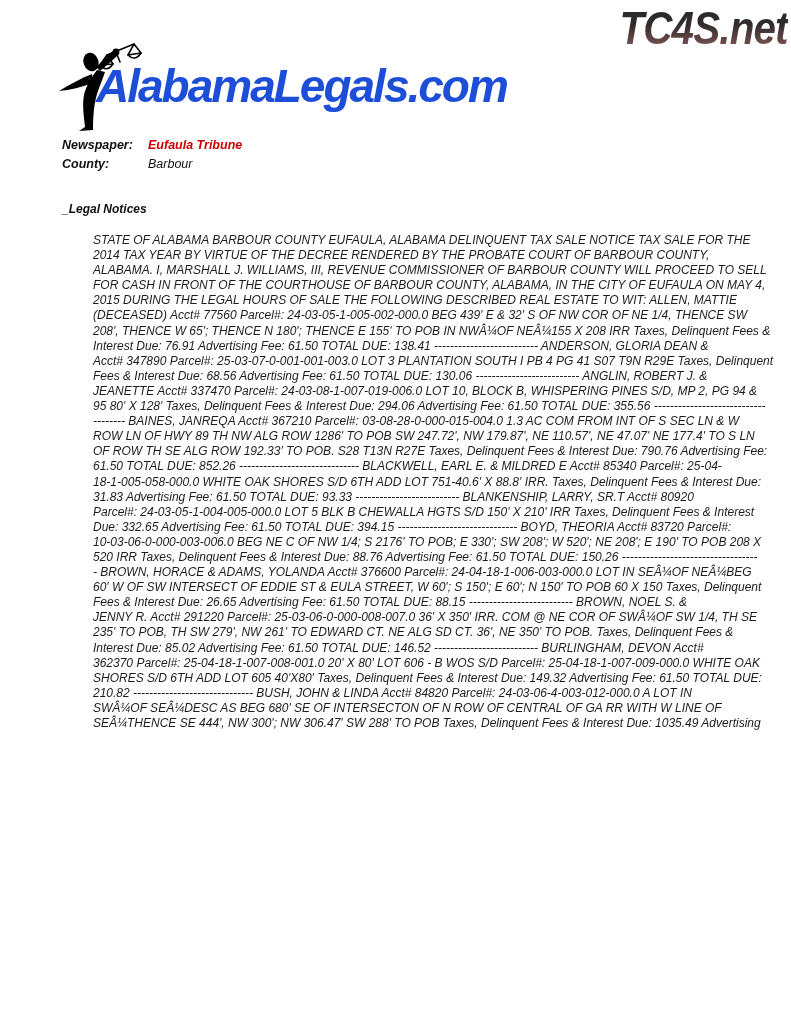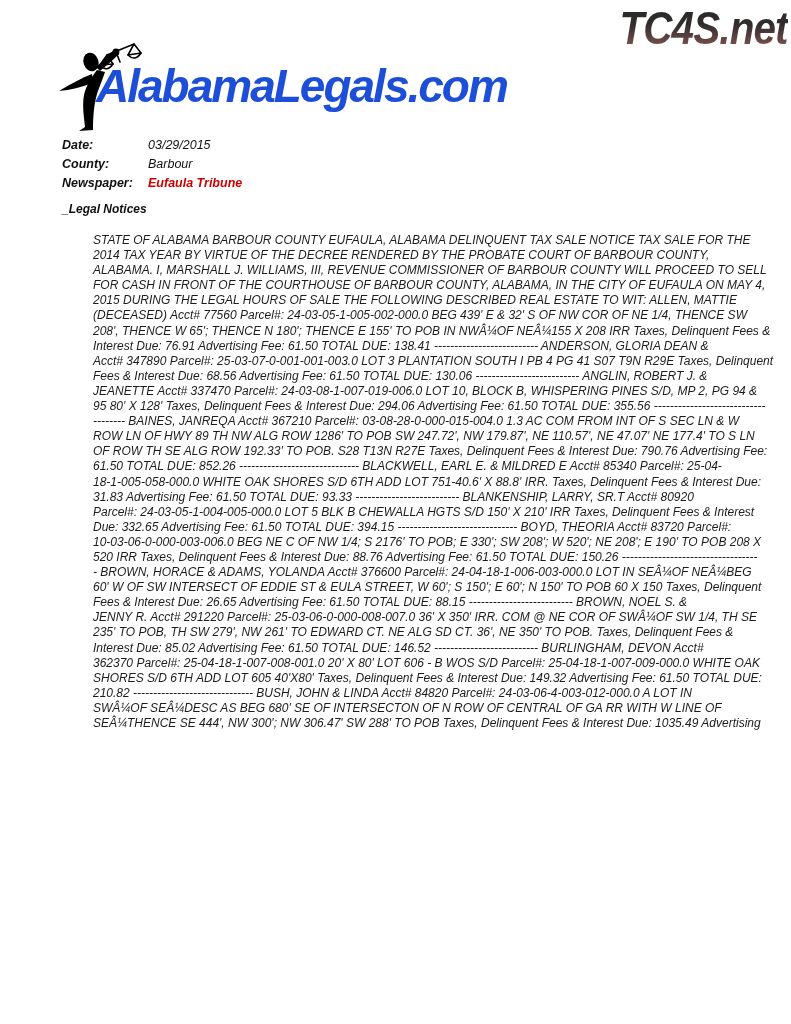--- a/index.html
+++ b/index.html
@@ -102,30 +102,26 @@
           <path d="M79 6 L73 17 M79 6 L86 15 M73 17 L86 15"></path>
           <path d="M73 17 Q80 24 86 15"></path>
         </g>
       </svg>
     </span>
     <span class="logo-text">AlabamaLegals.com</span>
   </div>
 
   <div class="meta">
     <div class="meta-row">
-      <span class="meta-label">Date:</span>
-      <span class="meta-value">03/29/2015</span>
+      <span class="meta-label">Newspaper:</span>
+      <span class="meta-value red">Eufaula Tribune</span>
     </div>
     <div class="meta-row">
       <span class="meta-label">County:</span>
       <span class="meta-value">Barbour</span>
-    </div>
-    <div class="meta-row">
-      <span class="meta-label">Newspaper:</span>
-      <span class="meta-value red">Eufaula Tribune</span>
     </div>
   </div>
 
   <div class="section-heading">_Legal Notices</div>
 
   <div class="notice-body">STATE OF ALABAMA BARBOUR COUNTY EUFAULA, ALABAMA DELINQUENT TAX SALE NOTICE TAX SALE FOR THE
 2014 TAX YEAR BY VIRTUE OF THE DECREE RENDERED BY THE PROBATE COURT OF BARBOUR COUNTY,
 ALABAMA. I, MARSHALL J. WILLIAMS, III, REVENUE COMMISSIONER OF BARBOUR COUNTY WILL PROCEED TO SELL
 FOR CASH IN FRONT OF THE COURTHOUSE OF BARBOUR COUNTY, ALABAMA, IN THE CITY OF EUFAULA ON MAY 4,
 2015 DURING THE LEGAL HOURS OF SALE THE FOLLOWING DESCRIBED REAL ESTATE TO WIT: ALLEN, MATTIE

